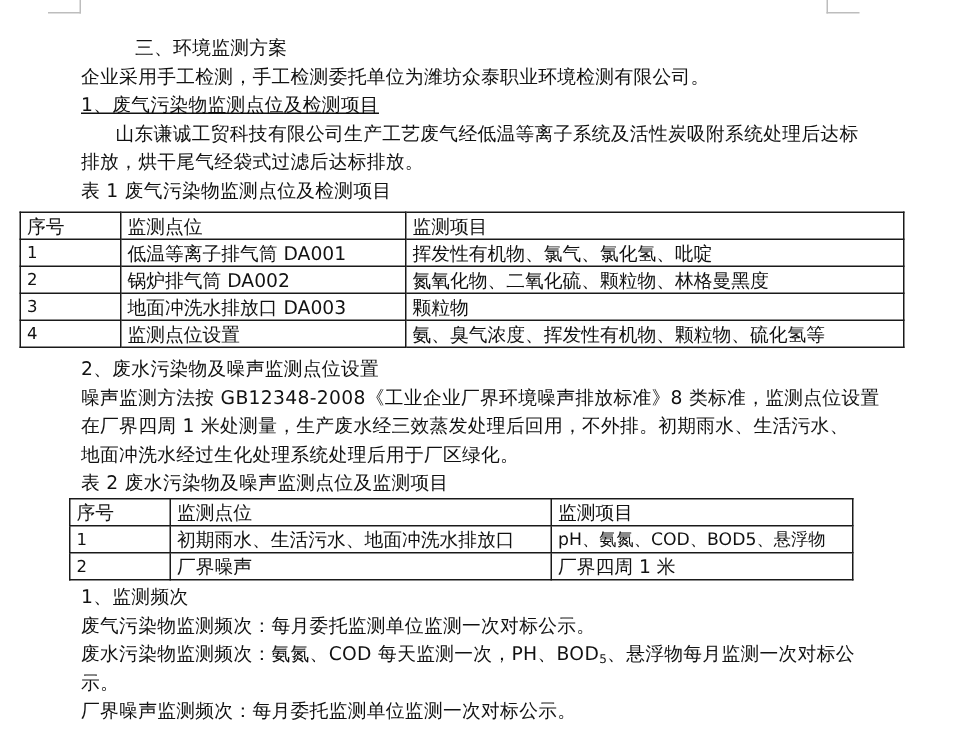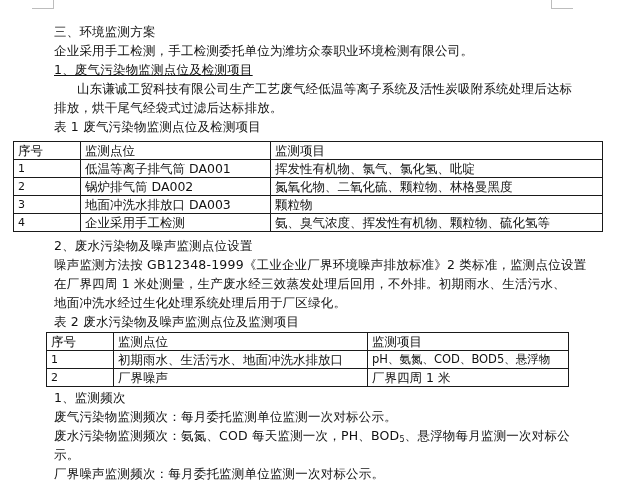--- a/index.html
+++ b/index.html
@@ -30,21 +30,21 @@
   #table2 td.c1 { width: 58px; }
   #table2 td.c2 { width: 245px; }
   .num { font-size: 11px; }
 </style>
 </head>
 <body>
 
 <div class="corner tl"></div>
 <div class="corner tr"></div>
 
-<div class="line" style="top:22px;">三、环境监测方案</div>
+<div class="line" style="top:22px;margin-left:36px;">三、环境监测方案</div>
 <div class="line" style="top:41px;">企业采用手工检测，手工检测委托单位为潍坊众泰职业环境检测有限公司。</div>
 <div class="line" style="top:60px;text-decoration:underline;">1、废气污染物监测点位及检测项目</div>
 <div class="line" style="top:79px;margin-left:23px;">山东谦诚工贸科技有限公司生产工艺废气经低温等离子系统及活性炭吸附系统处理后达标</div>
 <div class="line" style="top:98px;">排放，烘干尾气经袋式过滤后达标排放。</div>
 <div class="line" style="top:117px;">表 1  废气污染物监测点位及检测项目</div>
 
 <table class="t" id="table1">
   <tbody>
       <tr>
     <td class="c1">序号</td>
@@ -61,28 +61,28 @@
     <td class="c2">锅炉排气筒 DA002</td>
     <td>氮氧化物、二氧化硫、颗粒物、林格曼黑度</td>
   </tr>
   <tr>
     <td class="c1 num">3</td>
     <td class="c2">地面冲洗水排放口 DA003</td>
     <td>颗粒物</td>
   </tr>
   <tr>
     <td class="c1 num">4</td>
-    <td class="c2">企业采用手工检测</td>
+    <td class="c2">监测点位设置</td>
     <td>氨、臭气浓度、挥发性有机物、颗粒物、硫化氢等</td>
   </tr>
 </tbody>
   </table>
 
 <div class="line" style="top:236px;">2、废水污染物及噪声监测点位设置</div>
-<div class="line" style="top:255px;">噪声监测方法按 GB12348-1999《工业企业厂界环境噪声排放标准》2 类标准，监测点位设置</div>
+<div class="line" style="top:255px;">噪声监测方法按 GB12348-2008《工业企业厂界环境噪声排放标准》8 类标准，监测点位设置</div>
 <div class="line" style="top:274px;">在厂界四周 1 米处测量，生产废水经三效蒸发处理后回用，不外排。初期雨水、生活污水、</div>
 <div class="line" style="top:293px;">地面冲洗水经过生化处理系统处理后用于厂区绿化。</div>
 <div class="line" style="top:312px;">表 2  废水污染物及噪声监测点位及监测项目</div>
 
 <table class="t" id="table2">
   <tbody>
       <tr>
     <td class="c1">序号</td>
     <td class="c2">监测点位</td>
     <td>监测项目</td>

